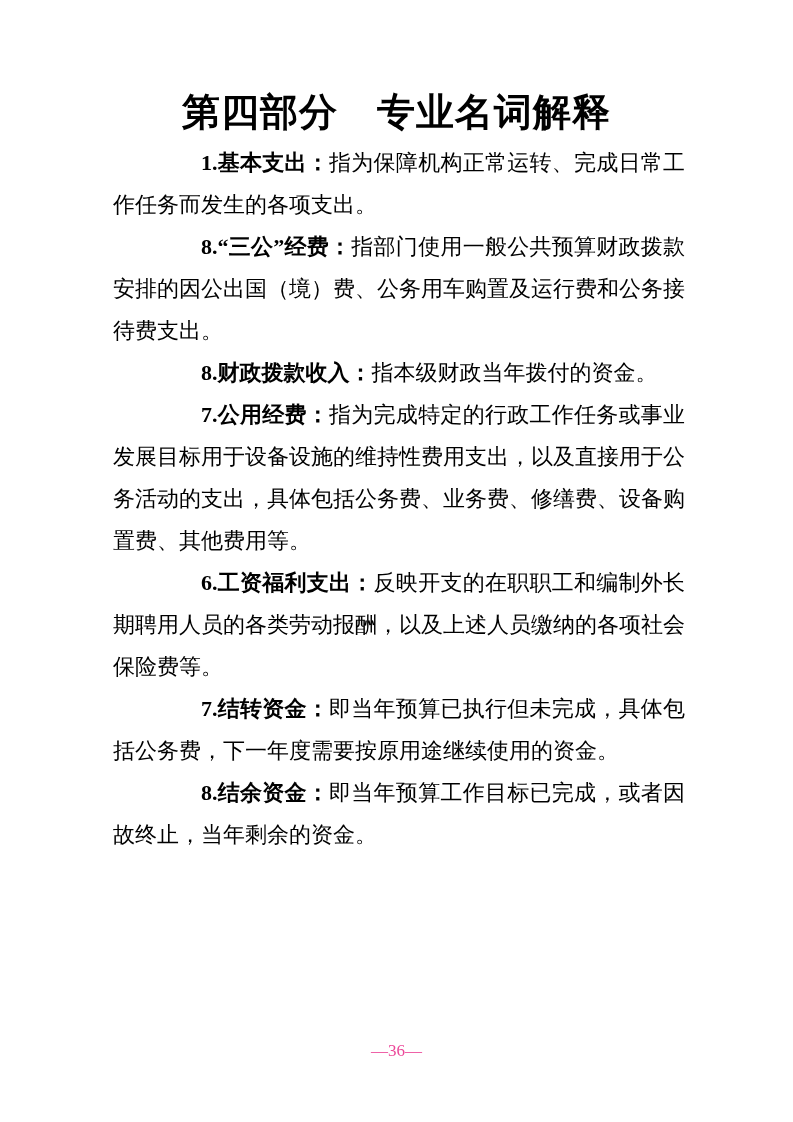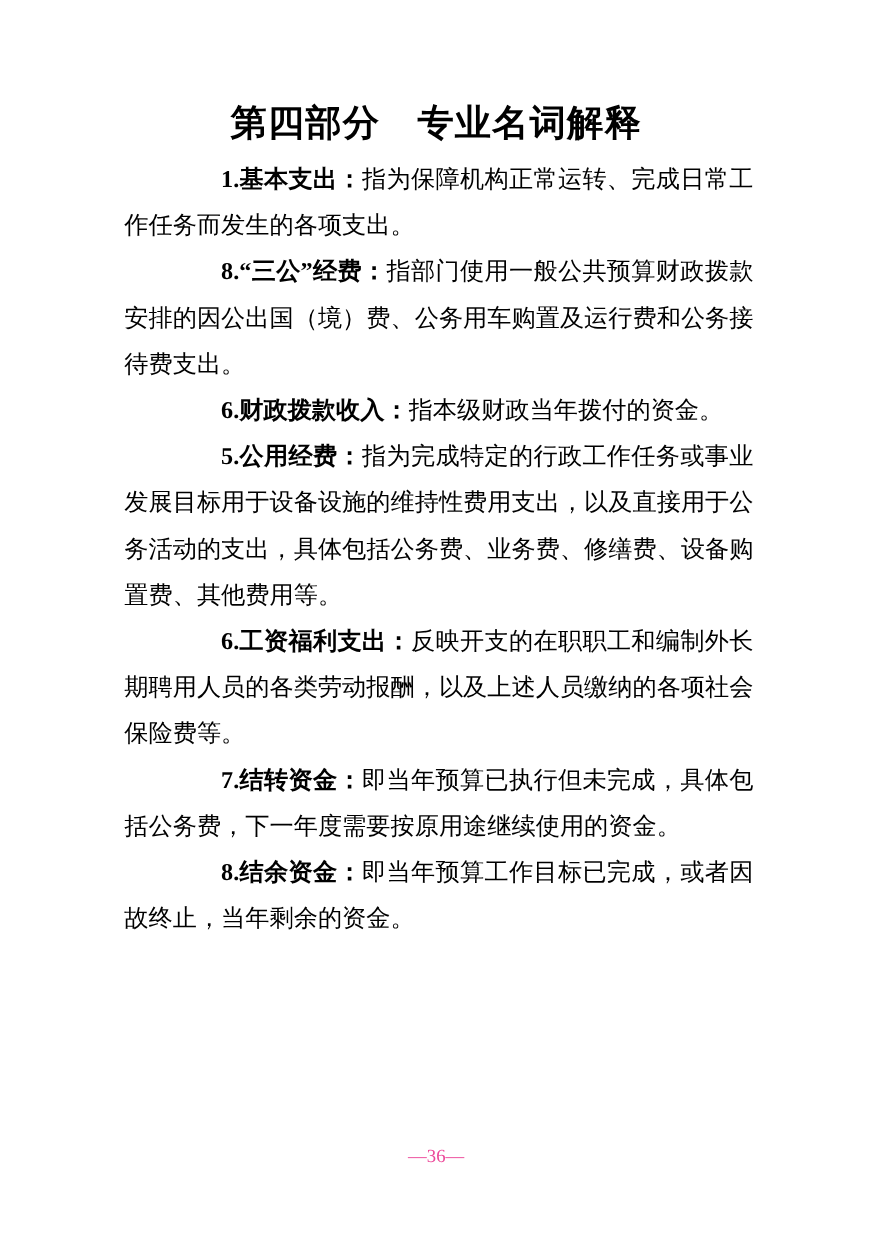--- a/index.html
+++ b/index.html
@@ -18,21 +18,21 @@
     color: #000000;
   }
 
   .doc-title {
     position: absolute;
     top: 92px;
     left: 0;
     width: 100%;
     text-align: center;
     font-family: "Liberation Sans", sans-serif;
-    font-size: 33px;
+    font-size: 38px;
     line-height: 40px;
     font-weight: bold;
     letter-spacing: 1px;
     color: #000000;
     white-space: nowrap;
   }
 
   .content {
     position: absolute;
     top: 142px;
@@ -74,23 +74,23 @@
 
   <h1 class="doc-title">第四部分　专业名词解释</h1>
 
   <div class="content">
 
     <p class="para"><span class="term-label">1.基本支出：</span><span>指为保障机构正常运转、完成日常工作任务而发生的各项支出。</span></p>
 
 
     <p class="para"><span class="term-label">8.“三公”经费：</span><span>指部门使用一般公共预算财政拨款安排的因公出国（境）费、公务用车购置及运行费和公务接待费支出。</span></p>
 
-    <p class="para"><span class="term-label">6.财政拨款收入：</span><span>指本级财政当年拨付的资金。</span></p>
+    <p class="para"><span class="term-label">8.财政拨款收入：</span><span>指本级财政当年拨付的资金。</span></p>
 
-    <p class="para"><span class="term-label">5.公用经费：</span><span>指为完成特定的行政工作任务或事业发展目标用于设备设施的维持性费用支出，以及直接用于公务活动的支出，具体包括公务费、业务费、修缮费、设备购置费、其他费用等。</span></p>
+    <p class="para"><span class="term-label">7.公用经费：</span><span>指为完成特定的行政工作任务或事业发展目标用于设备设施的维持性费用支出，以及直接用于公务活动的支出，具体包括公务费、业务费、修缮费、设备购置费、其他费用等。</span></p>
 
     <p class="para"><span class="term-label">6.工资福利支出：</span><span>反映开支的在职职工和编制外长期聘用人员的各类劳动报酬，以及上述人员缴纳的各项社会保险费等。</span></p>
 
     <p class="para"><span class="term-label">7.结转资金：</span><span>即当年预算已执行但未完成，具体包括公务费，下一年度需要按原用途继续使用的资金。</span></p>
 
     <p class="para"><span class="term-label">8.结余资金：</span><span>即当年预算工作目标已完成，或者因故终止，当年剩余的资金。</span></p>
 
   </div>
 
   <div class="page-footer">—36—</div>

